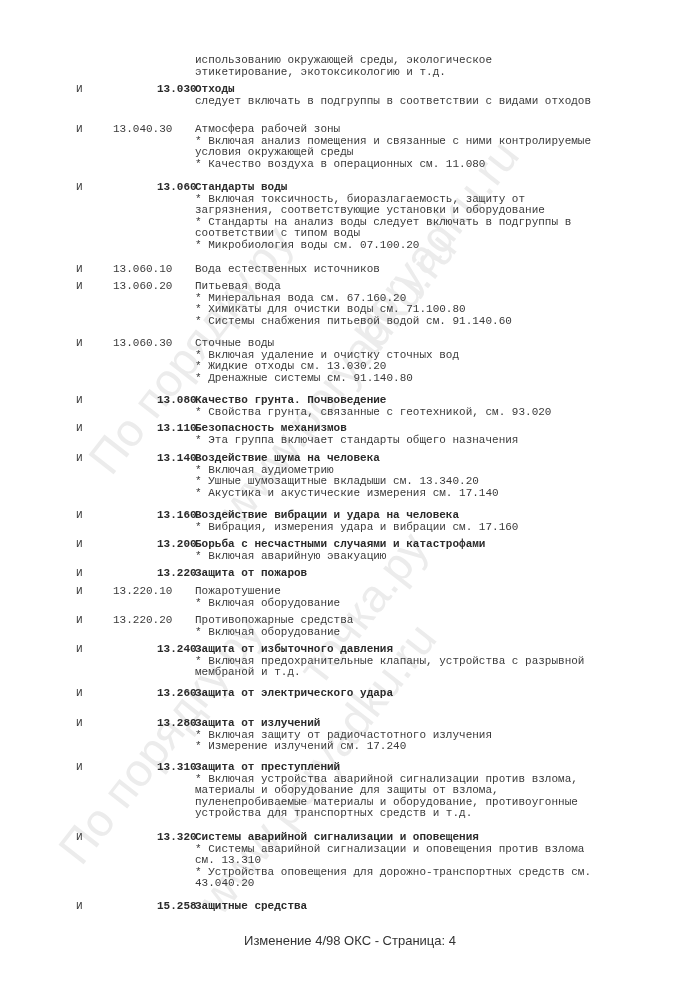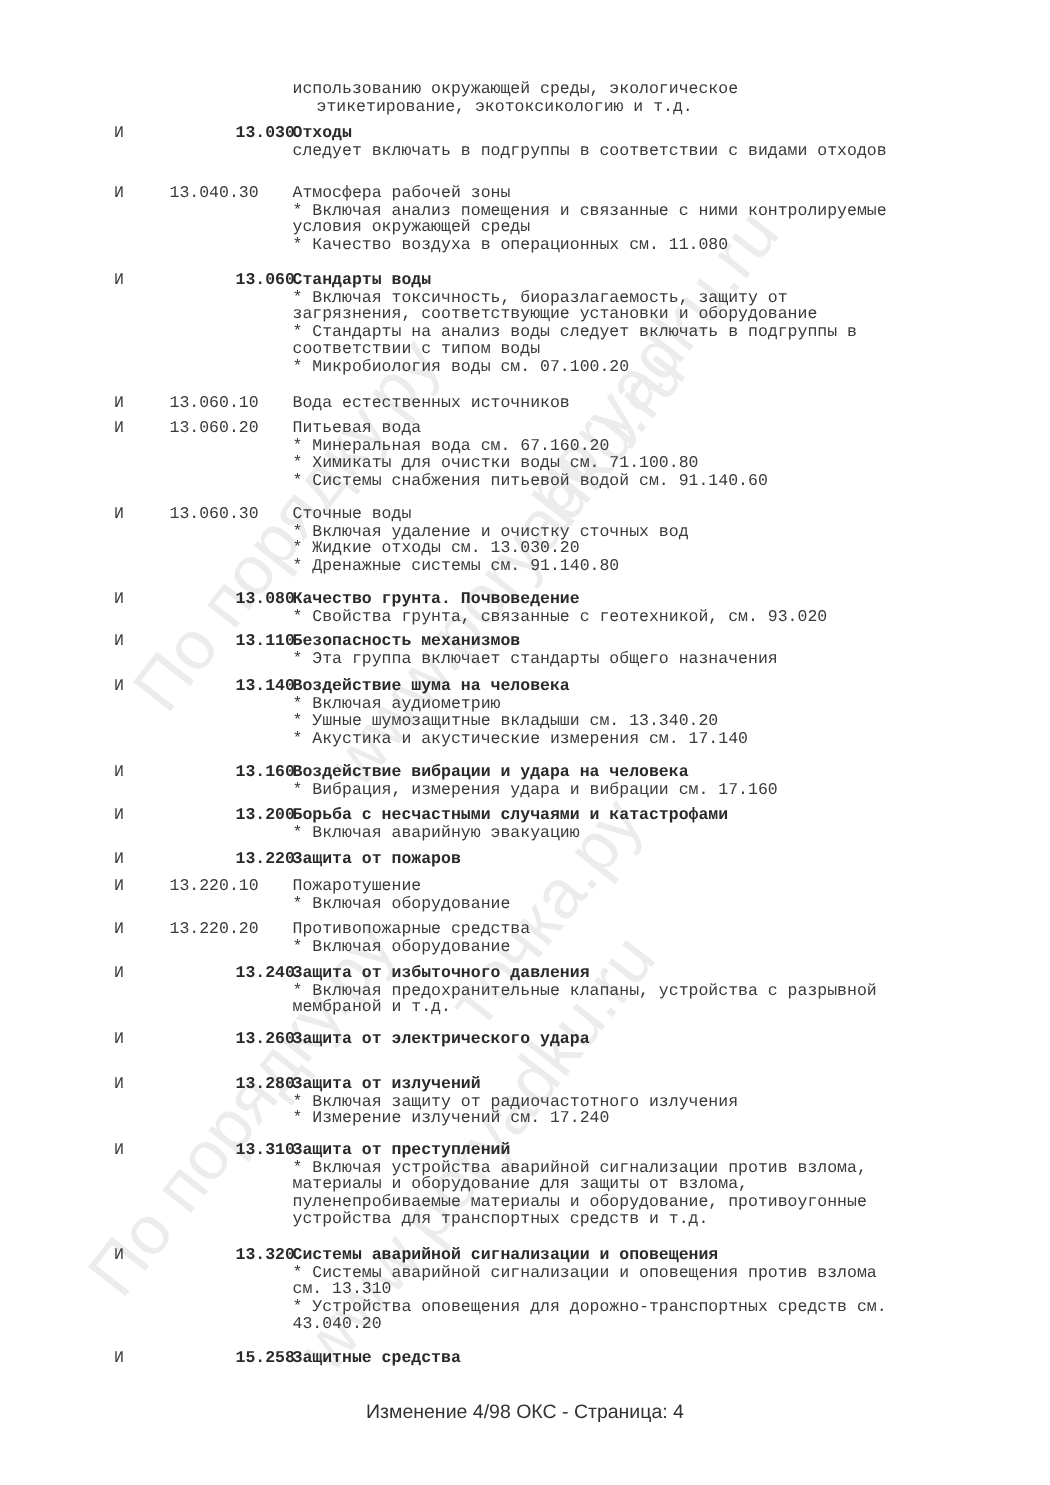--- a/index.html
+++ b/index.html
@@ -27,21 +27,21 @@
 <div class="page">
 
   <div class="watermark" style="left:90px; top:820px; transform: rotate(-52deg);">По порядку.ру</div>
   <div class="watermark" style="left:230px; top:870px; transform: rotate(-52deg);">www.poryadku.ru</div>
   <div class="watermark" style="left:330px; top:640px; transform: rotate(-52deg);">точка.ру</div>
   <div class="watermark" style="left:120px; top:430px; transform: rotate(-52deg);">По порядку.ру</div>
   <div class="watermark" style="left:250px; top:480px; transform: rotate(-52deg);">www.poryadku.ru</div>
   <div class="watermark" style="left:380px; top:300px; transform: rotate(-52deg);">poryadku.ru</div>
 
   <div class="cont" style="top:55px;">использованию окружающей среды, экологическое</div>
-  <div class="cont" style="top:67px;margin-left:16px;">этикетирование, экотоксикологию и т.д.</div>
+  <div class="cont" style="top:67px;">этикетирование, экотоксикологию и т.д.</div>
 
   <div id="entries">
       <div class="entry" style="top: 84px;">
         <span class="mark">И</span>
         <span class="code bold">13.030</span>
         <div class="desc">
           <div class="title bold">Отходы</div>
           <div class="note">следует включать в подгруппы в соответствии с видами отходов</div>
         </div>
       </div>

